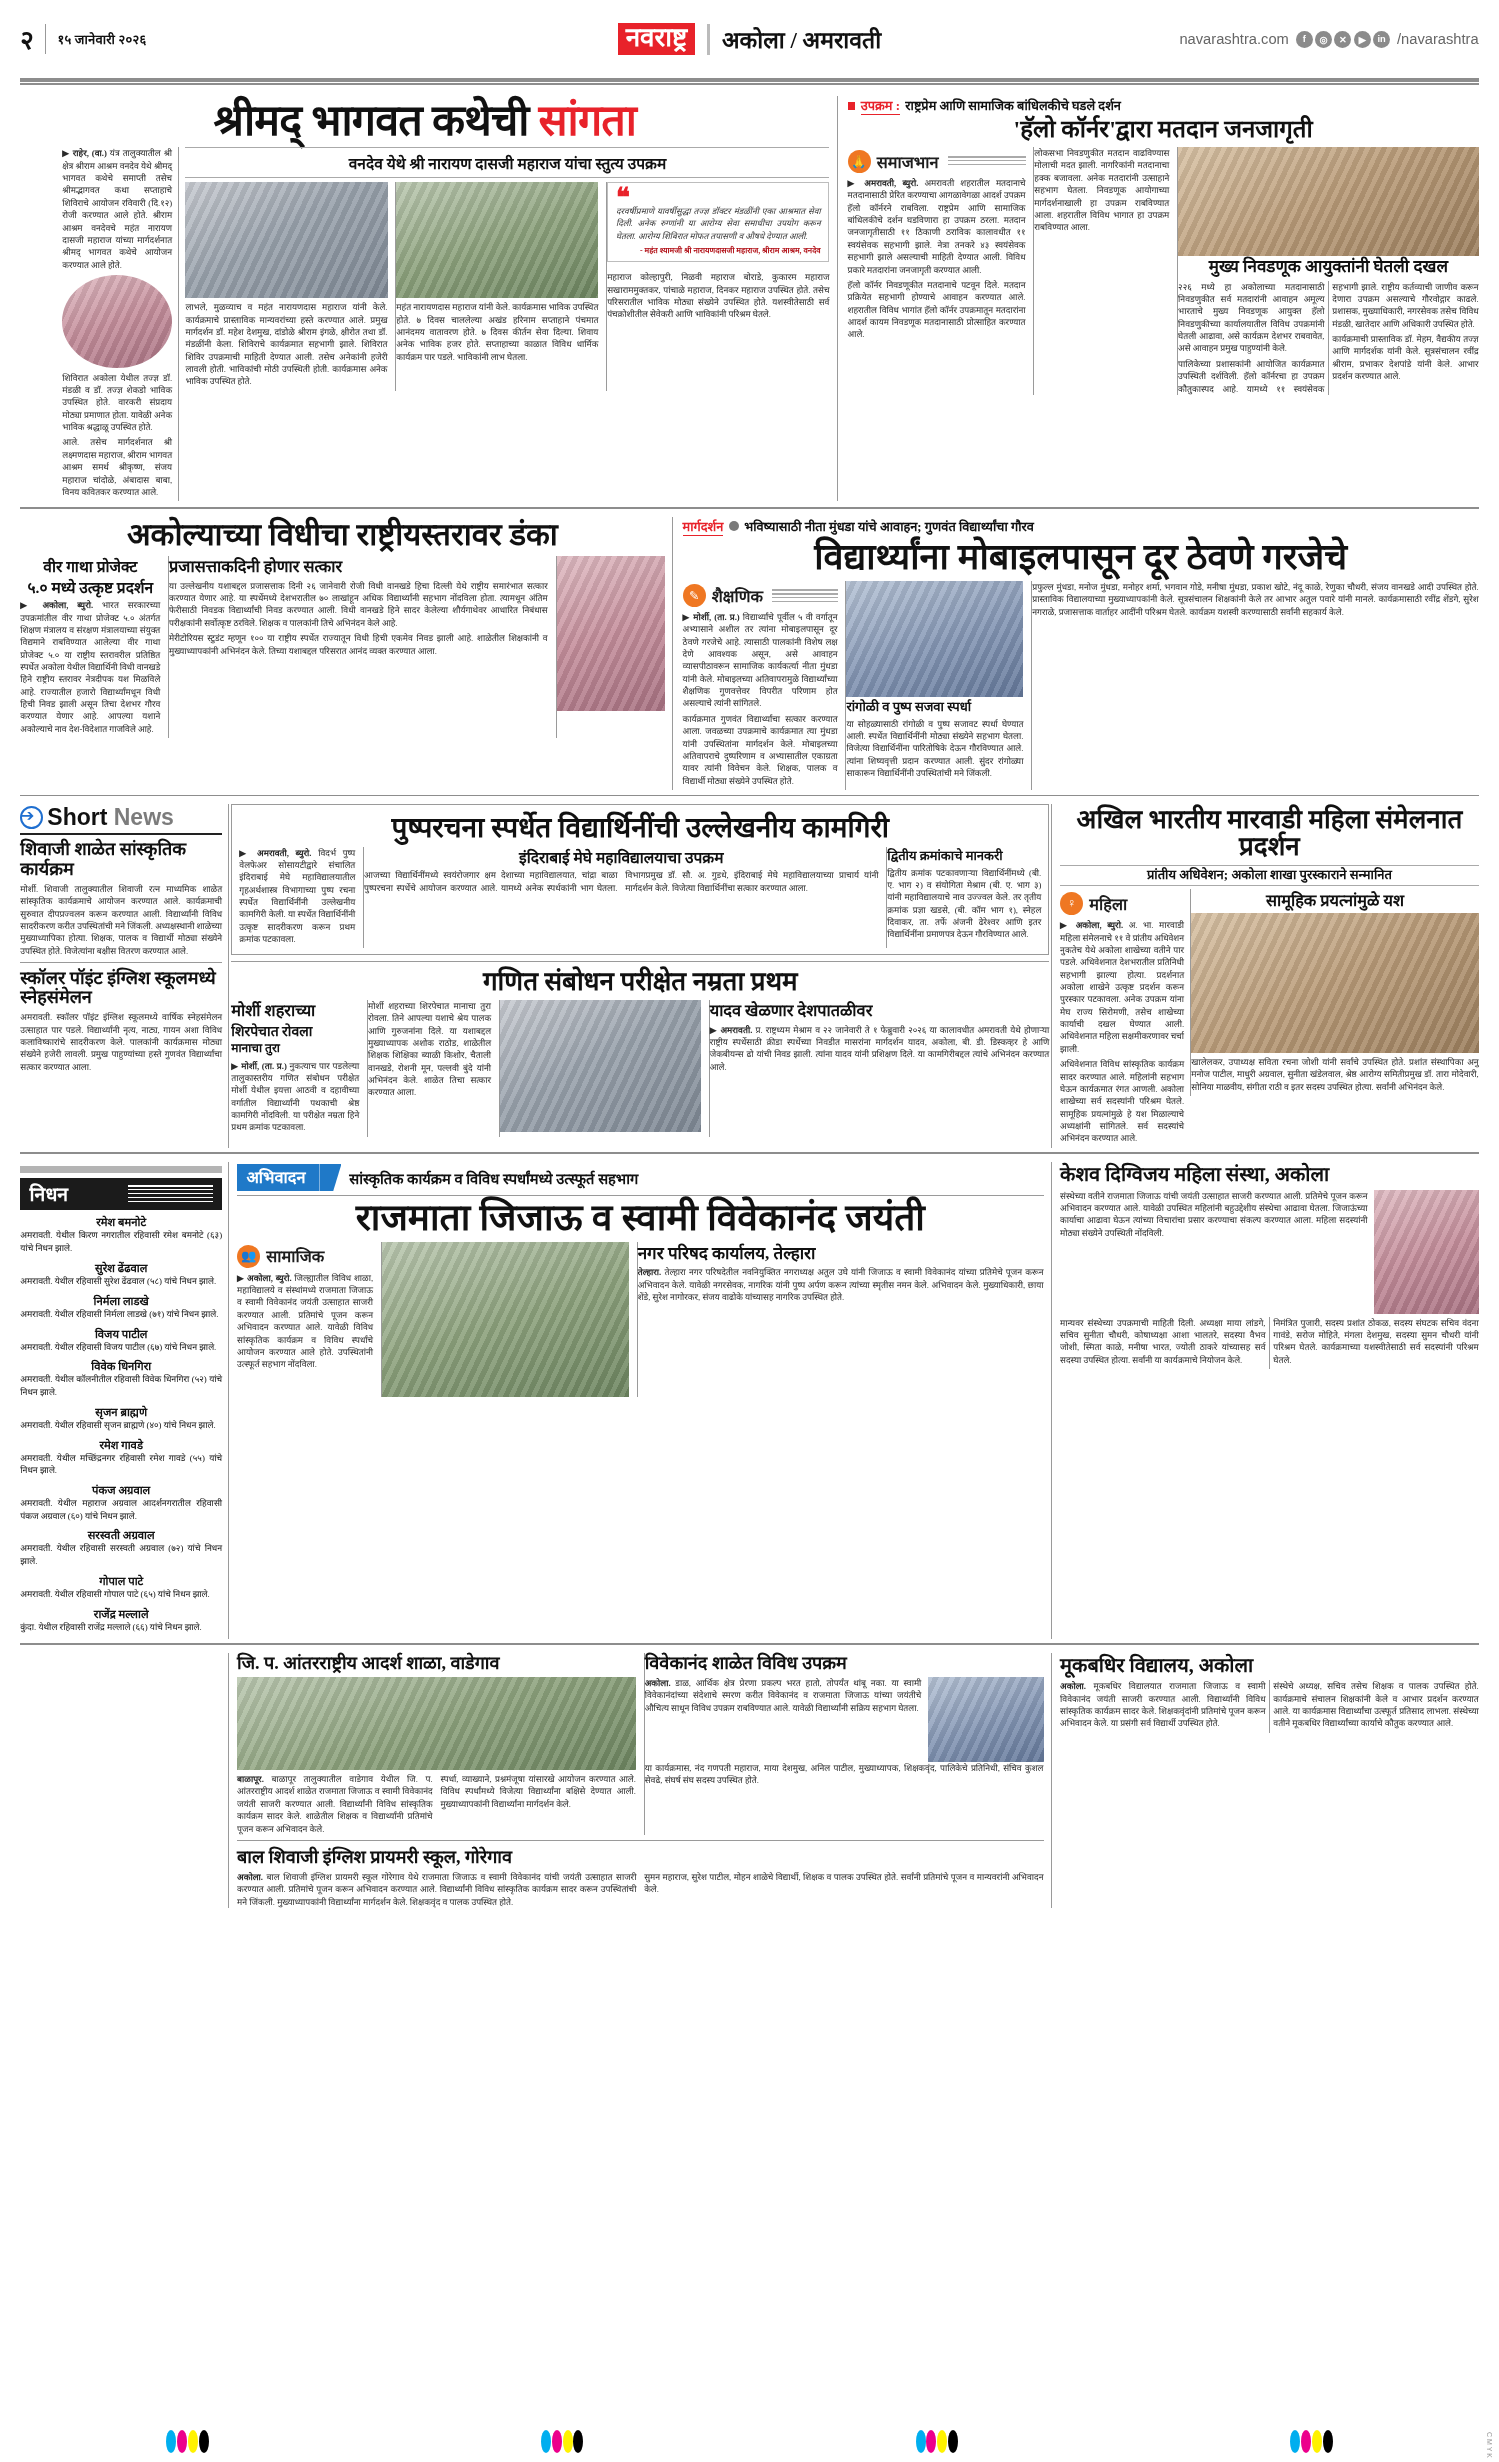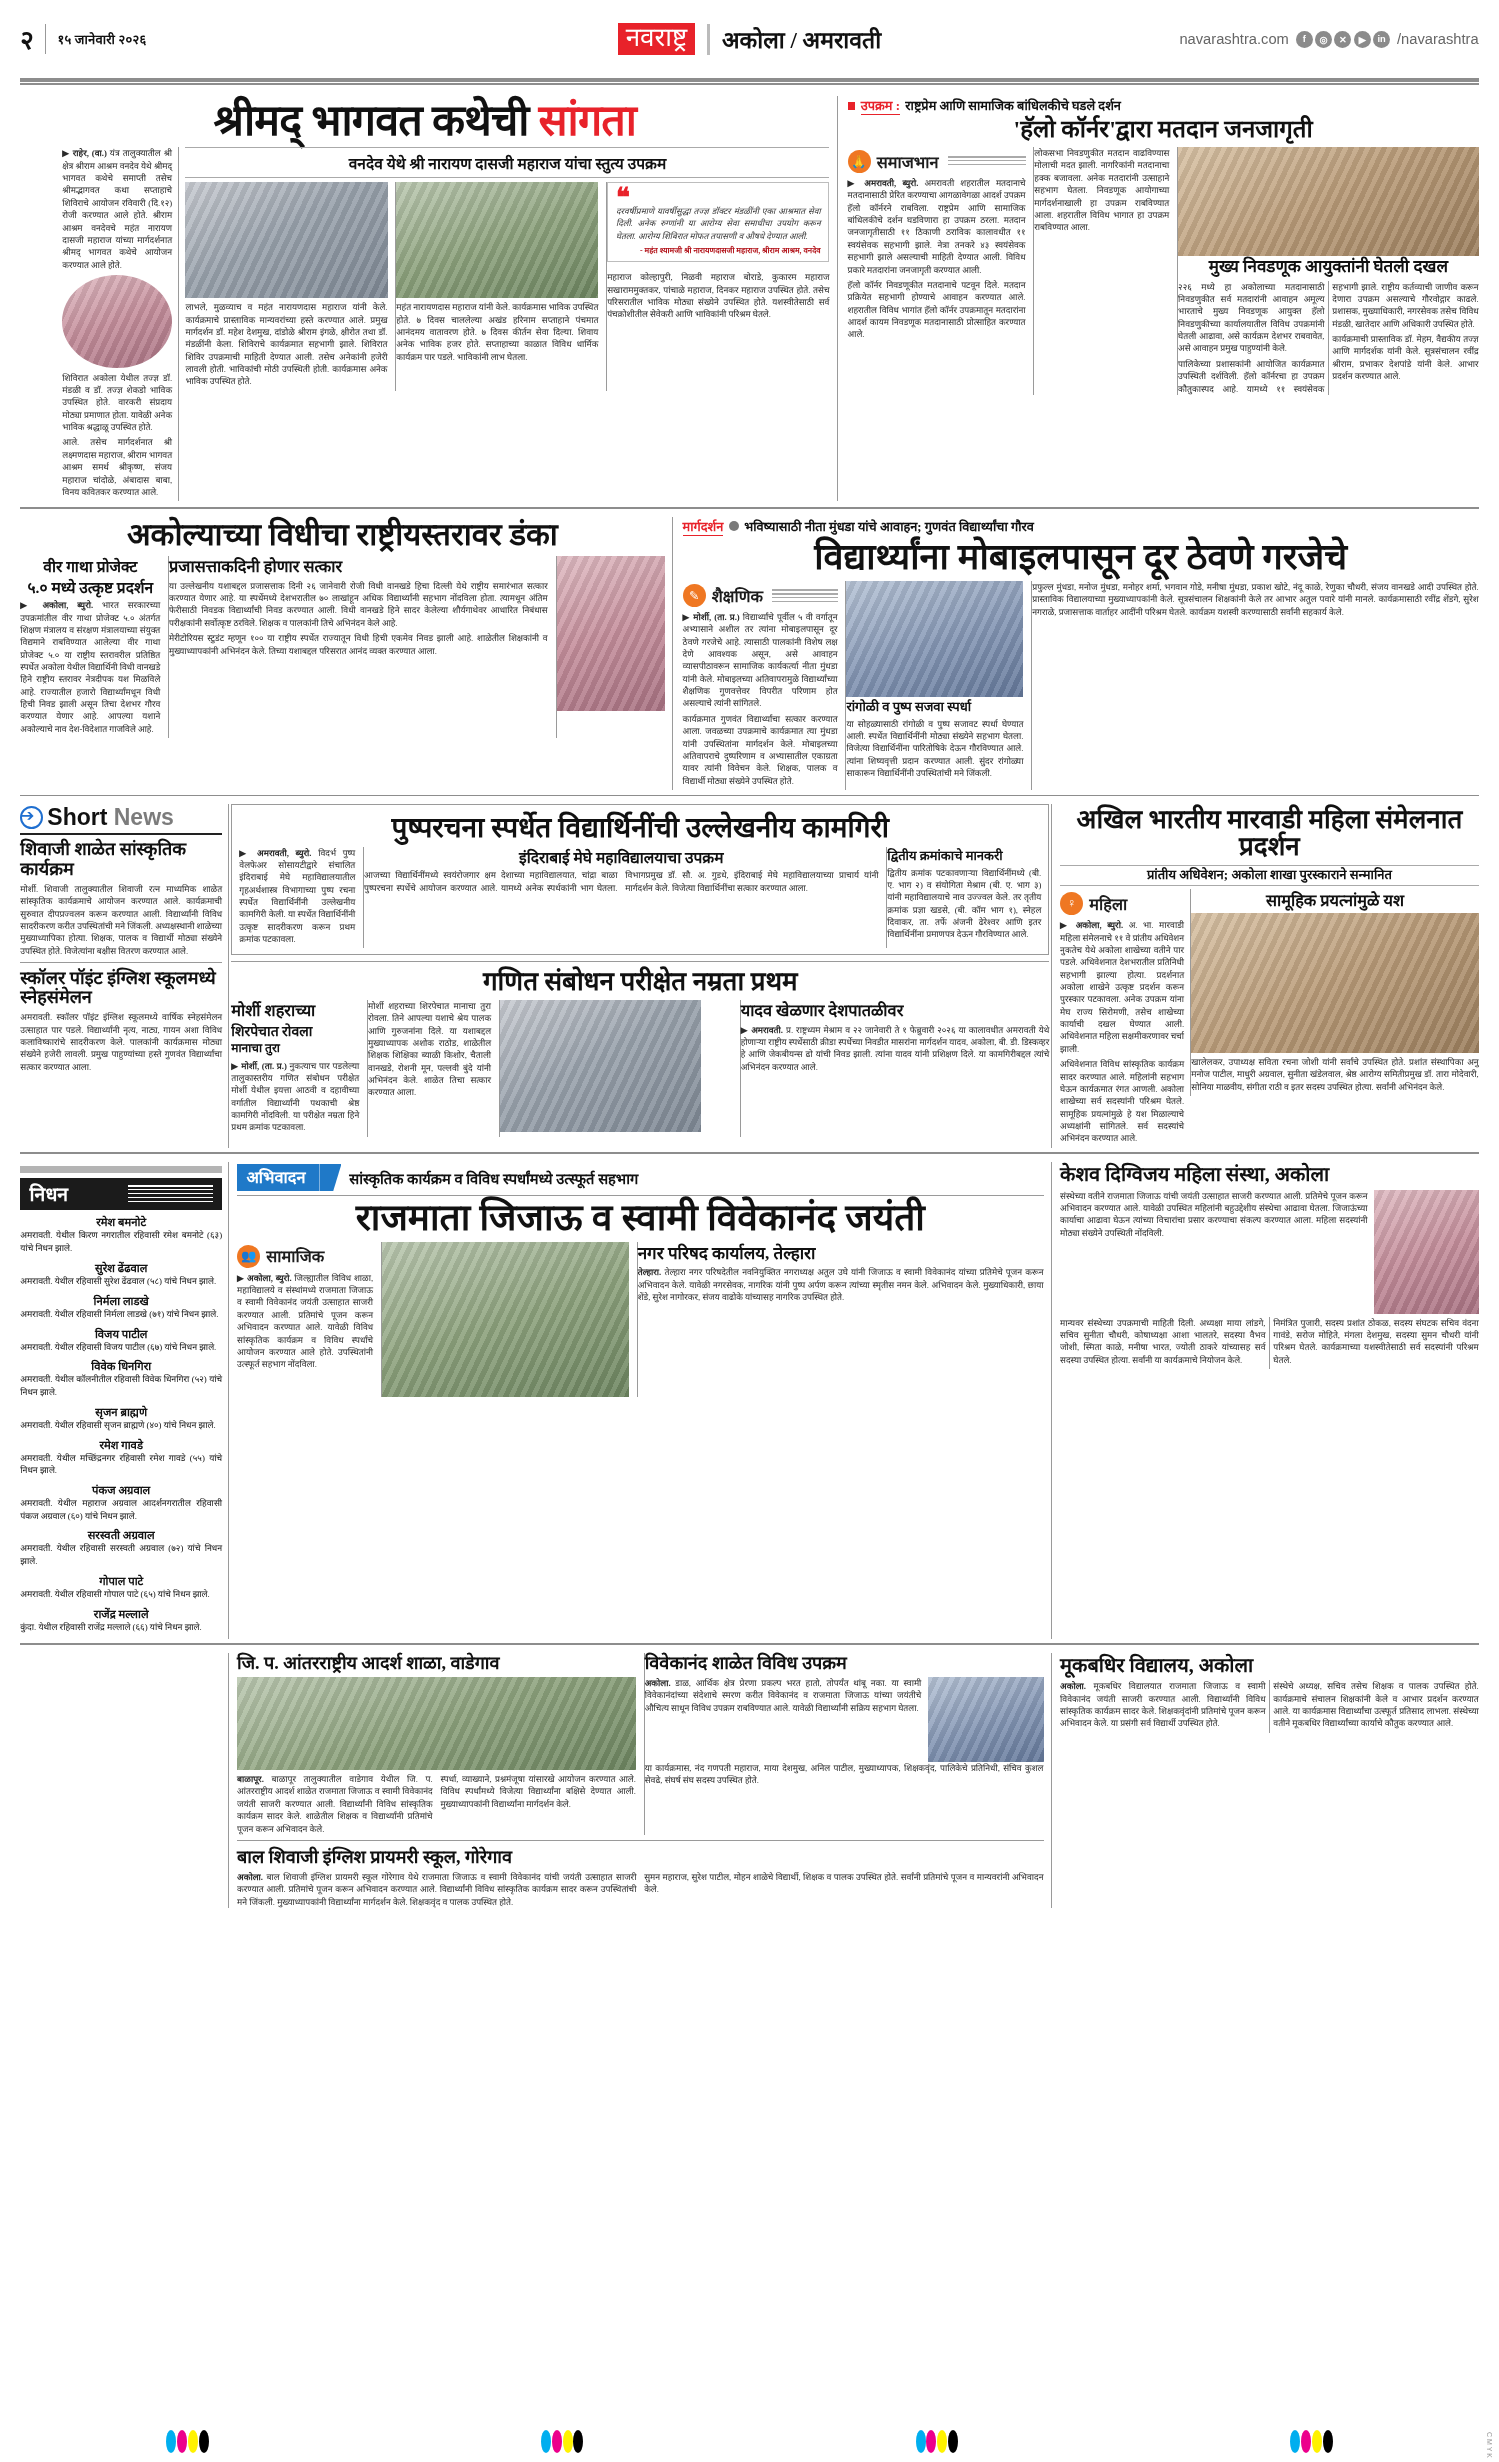--- a/index.html
+++ b/index.html
@@ -13,21 +13,21 @@
   }
   .page { width:1499px; height:2462px; position:relative; padding:0 11px; }
 
   
   .masthead { display:flex; align-items:center; height:78px; padding:0 9.3px; }
   .mh-left { display:flex; align-items:center; gap:11px; width:33%; }
   .pageno { font-size:26px; font-weight:700; }
   .vbar { width:1.6px; height:29.5px; background:#999; }
   .mh-date { font-size:13px; font-weight:600; letter-spacing:0.2px; }
   .mh-center { width:34%; display:flex; align-items:center; justify-content:center; gap:12.4px; }
-  .logo { background:#e8222a; color:#fff; font-size:26px; font-weight:400; padding:1.6px 7.8px 3.9px; letter-spacing:0px; line-height:1; }
+  .logo { background:#e8222a; color:#fff; font-size:26px; font-weight:700; padding:1.6px 7.8px 3.9px; letter-spacing:0px; line-height:1; }
   .mh-sep { width:2.3px; height:31px; background:#bbb; }
   .edition { font-size:23px; font-weight:700; }
   .mh-right { width:33%; display:flex; align-items:center; justify-content:flex-end; gap:7px; }
   .site { font-size:14.7px; color:#666; font-family:"Liberation Sans", sans-serif; }
   .socials { display:flex; gap:2.3px; }
   .sico { width:17px; height:17px; border-radius:50%; background:#8b8b8b; color:#fff;
           font-size:9.3px; font-family:"Liberation Sans", sans-serif;
           display:flex; align-items:center; justify-content:center; font-weight:700;}
   .handle { font-size:14.7px; color:#666; font-family:"Liberation Sans", sans-serif; }
   .rule-thick { height:3.9px; background:#8d8d8d; margin:0 9.3px 1.6px; }
@@ -368,21 +368,21 @@
             </div>
           </div>
           <div style="width:124px;" class="vline">
             <div class="body-txt">
                 <p>मोर्शी शहराच्या शिरपेचात मानाचा तुरा रोवला. तिने आपल्या यशाचे श्रेय पालक आणि गुरुजनांना दिले. या यशाबद्दल मुख्याध्यापक अशोक राठोड, शाळेतील शिक्षक शिक्षिका ब्याळी किशोर, चैताली वानखडे, रोशनी मून, पल्लवी बुंदे यांनी अभिनंदन केले. शाळेत तिचा सत्कार करण्यात आला.</p>
               </div>
           </div>
           <div style="width:202px;" class="vline">
             <div class="photo" style="width:100%;height:132px;"></div>
           </div>
-          <div style="flex:1;margin-left:31px;" class="vline">
+          <div style="flex:1;" class="vline">
             <div class="minihead" style="font-size:16.3px;">यादव खेळणार देशपातळीवर</div>
             <div class="body-txt">
               <p><span class="dateline">▶ अमरावती.</span>
                  <span>प्र. राष्ट्रध्यम मेश्राम व २२ जानेवारी ते १ फेब्रुवारी २०२६ या कालावधीत अमरावती येथे होणाऱ्या राष्ट्रीय स्पर्धेसाठी क्रीडा स्पर्धेच्या निवडीत मासरांना मार्गदर्शन यादव, अकोला, बी. डी. डिस्कव्हर हे आणि जेकबीयन्स ढो यांची निवड झाली. त्यांना यादव यांनी प्रशिक्षण दिले. या कामगिरीबद्दल त्यांचे अभिनंदन करण्यात आले.</span></p>
             </div>
           </div>
         </div>
       </div>
     </div>
 

